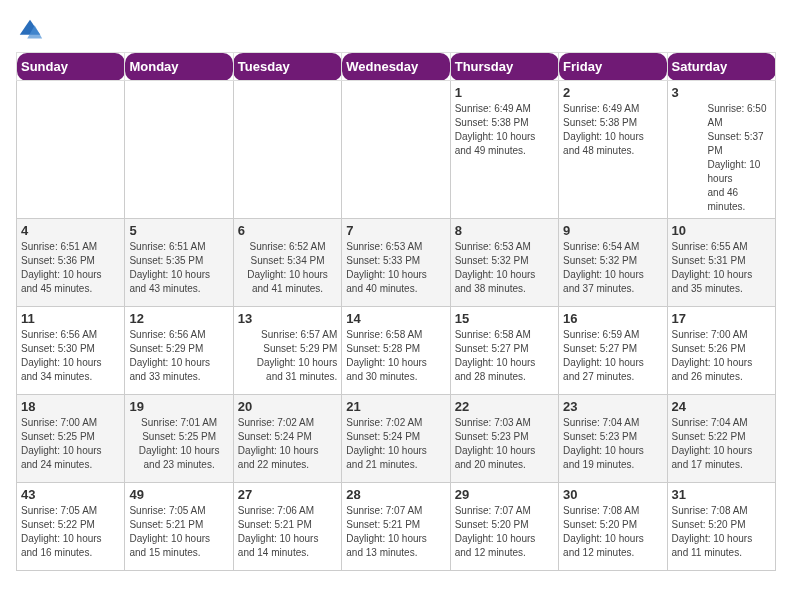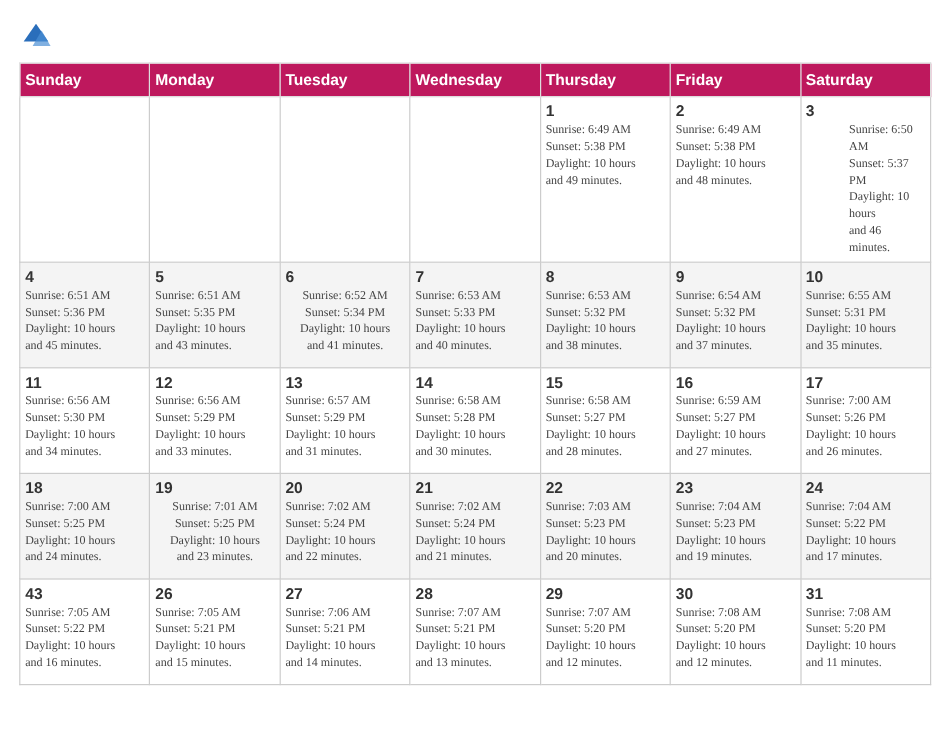--- a/index.html
+++ b/index.html
@@ -66,26 +66,25 @@
       font-size: 13px;
       font-weight: bold;
       color: #333;
       display: block;
       margin-bottom: 2px;
     }
     .day-info {
       font-size: 10px;
       color: #444;
       line-height: 1.4;
-      font-family: Liberation Serif, serif;
     }
     tr:nth-child(even) td { background-color: #f4f4f4; }
     tr:nth-child(odd) td { background-color: #ffffff; }
     
-    thead tr td, thead tr th { background-color: #be185d; }
+    thead tr td, thead tr th { background-color: #701a75; border-radius: 10px; }
   </style>
 </head>
 <body>
 
 <div class="header">
   <div class="logo">
     <svg class="logo-icon" viewBox="0 0 30 30">
       <polygon points="15,4 26,20 4,20" fill="#2a6ebb"></polygon>
       <polygon points="20,10 28,24 12,24" fill="#4a8fd4" opacity="0.7"></polygon>
     </svg>
@@ -201,21 +200,21 @@
         </td>
         <td>
           <span class="day-num">12</span>
           <div class="day-info" style="white-space: pre-line;">Sunrise: 6:56 AM
 Sunset: 5:29 PM
 Daylight: 10 hours
 and 33 minutes.</div>
         </td>
         <td>
           <span class="day-num">13</span>
-          <div class="day-info" style="white-space: pre-line;">Sunrise: 6:57 AM
+          <div class="day-info" style="white-space: pre-line; text-align: right;">Sunrise: 6:57 AM
 Sunset: 5:29 PM
 Daylight: 10 hours
 and 31 minutes.</div>
         </td>
         <td>
           <span class="day-num">14</span>
           <div class="day-info" style="white-space: pre-line;">Sunrise: 6:58 AM
 Sunset: 5:28 PM
 Daylight: 10 hours
 and 30 minutes.</div>
@@ -295,21 +294,21 @@
       </tr>
       <tr>
         <td>
           <span class="day-num">43</span>
           <div class="day-info" style="white-space: pre-line;">Sunrise: 7:05 AM
 Sunset: 5:22 PM
 Daylight: 10 hours
 and 16 minutes.</div>
         </td>
         <td>
-          <span class="day-num">26</span>
+          <span class="day-num">49</span>
           <div class="day-info" style="white-space: pre-line;">Sunrise: 7:05 AM
 Sunset: 5:21 PM
 Daylight: 10 hours
 and 15 minutes.</div>
         </td>
         <td>
           <span class="day-num">27</span>
           <div class="day-info" style="white-space: pre-line;">Sunrise: 7:06 AM
 Sunset: 5:21 PM
 Daylight: 10 hours

